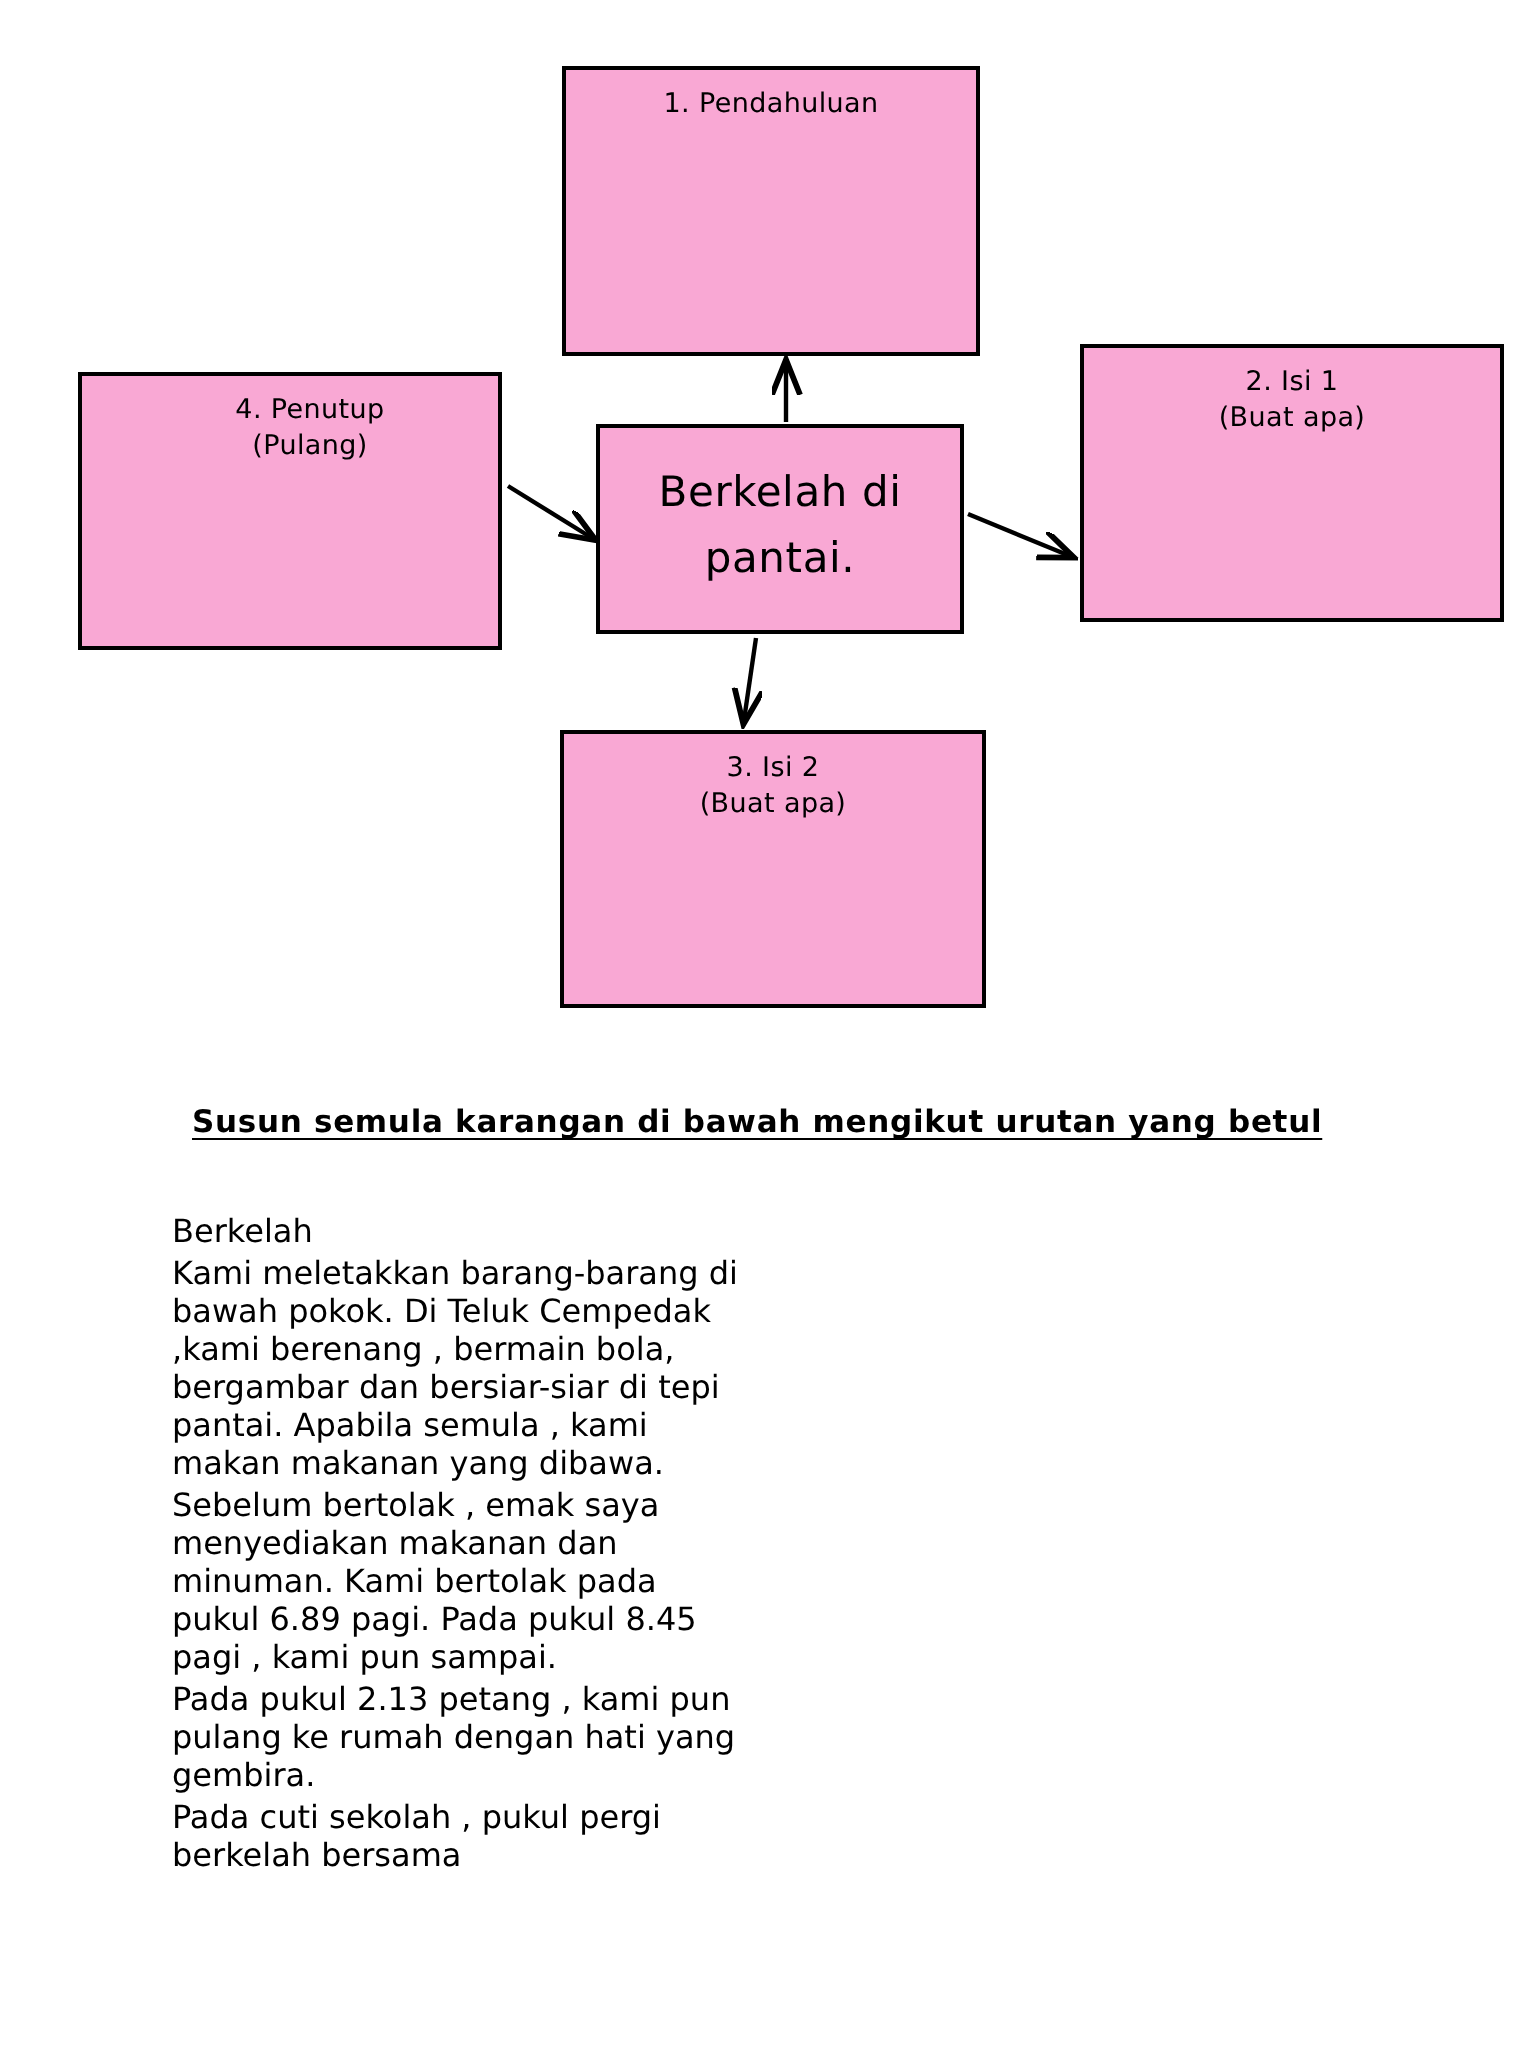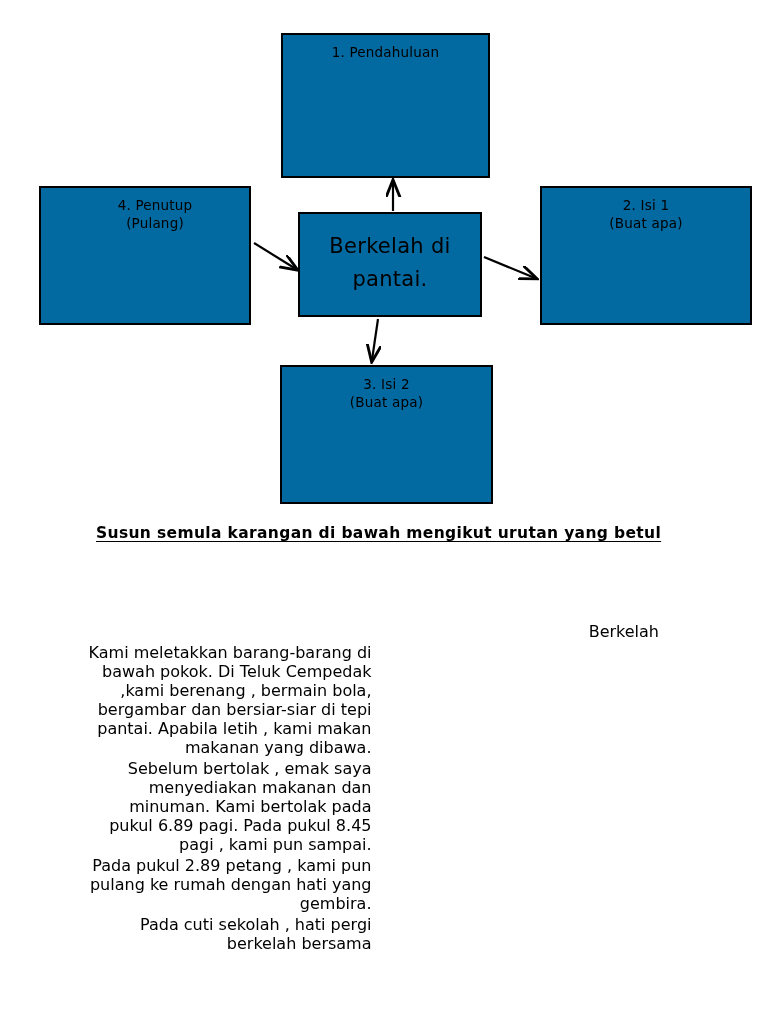--- a/index.html
+++ b/index.html
@@ -28,21 +28,21 @@
     position: absolute;
     left: 0;
     top: 0;
     width: 768px;
     height: 520px;
   }
   .node-box {
     position: absolute;
     box-sizing: border-box;
     border: 2.5px solid #000000;
-    background: #0369a1;
+    background: #f9a8d4;
     text-align: center;
     font-family: "DejaVu Sans", sans-serif;
   }
   .node-label {
     display: block;
     font-size: 13.5px;
     line-height: 1.35;
     padding-top: 8px;
     white-space: pre-line;
     letter-spacing: 0.2px;
@@ -50,52 +50,51 @@
   .node-label.center-label {
     font-size: 21px;
     line-height: 1.55;
     padding-top: 16px;
     letter-spacing: 0.3px;
   }
 
   #box-intro   { left: 281px; top: 33px;  width: 209px; height: 145px; }
   #box-closing { left: 39px;  top: 186px; width: 212px; height: 139px; padding-left: 20px; }
   #box-center  { left: 298px; top: 212px; width: 184px; height: 105px; }
-  #box-body1   { left: 540px; top: 186px; width: 212px; height: 139px; }
+  #box-body1   { left: 540px; top: 172px; width: 212px; height: 139px; }
   #box-body2   { left: 280px; top: 365px; width: 213px; height: 139px; text-align: center; }
 
   
   #instruction {
     position: absolute;
     left: 96px;
-    top: 524px;
+    top: 552px;
     font-family: "DejaVu Sans", sans-serif;
     font-weight: bold;
     font-size: 15.5px;
     letter-spacing: 0.35px;
     text-decoration: underline;
     text-underline-offset: 3px;
     white-space: nowrap;
   }
   #table-clip {
     position: absolute;
     left: 0;
     top: 605px;
     width: 768px;
     height: 351px;
     overflow: hidden;
   }
   #worksheet-table-inner {
     position: absolute;
     left: 85px;
-    top: 16px;
+    top: 0;
     width: 575px;
     border-collapse: collapse;
     table-layout: fixed;
-    text-align: right;
   }
 </style>
 </head>
 <body>
 
 <div id="diagram">
 
   <svg id="diagram-svg" viewBox="0 0 768 520">
     <defs>
       <marker id="arrowhead" markerWidth="9" markerHeight="9" refX="7" refY="3.2" orient="auto" markerUnits="strokeWidth">
@@ -145,30 +144,30 @@
 
 <div id="table-clip">
   <table id="worksheet-table-inner">
     <tbody>
       <tr>
         <td class="header-cell" colspan="2">
           <span>Berkelah</span>
         </td>
       </tr>
       <tr>
-        <td class="para-cell">Kami meletakkan barang-barang di bawah pokok. Di Teluk Cempedak ,kami berenang , bermain bola, bergambar dan bersiar-siar di tepi pantai. Apabila letih , kami makan makanan yang dibawa.</td>
+        <td class="para-cell">Kami meletakkan barang-barang di bawah pokok. Di Teluk Cempedak ,kami berenang , bermain bola, bergambar dan bersiar-siar di tepi pantai. Apabila semula , kami makan makanan yang dibawa.</td>
         <td class="answer-cell"></td>
       </tr>
       <tr>
         <td class="para-cell">Sebelum bertolak , emak saya menyediakan makanan dan minuman. Kami bertolak pada pukul 6.89 pagi. Pada pukul 8.45 pagi , kami pun sampai.</td>
         <td class="answer-cell"></td>
       </tr>
       <tr>
-        <td class="para-cell">Pada pukul 2.89 petang , kami pun pulang ke rumah dengan hati yang gembira.</td>
+        <td class="para-cell">Pada pukul 2.13 petang , kami pun pulang ke rumah dengan hati yang gembira.</td>
         <td class="answer-cell"></td>
       </tr>
       <tr class="clipped-row">
-        <td class="para-cell">Pada cuti sekolah , hati  pergi berkelah bersama</td>
+        <td class="para-cell">Pada cuti sekolah , pukul  pergi berkelah bersama</td>
         <td class="answer-cell"></td>
       </tr>
     </tbody>
   </table>
 </div>
 
 </body></html>

